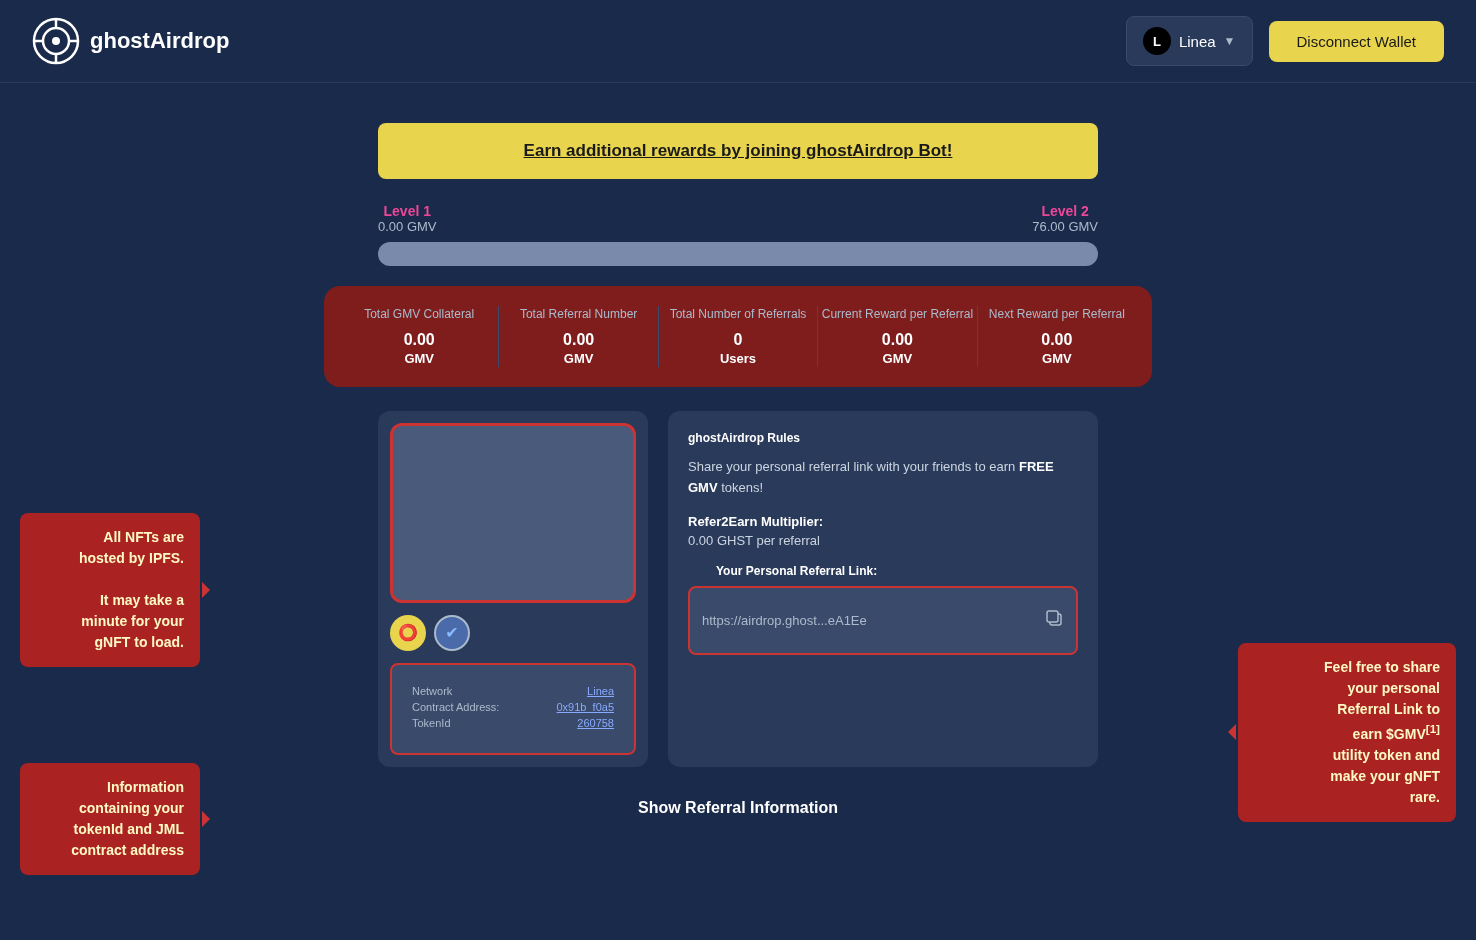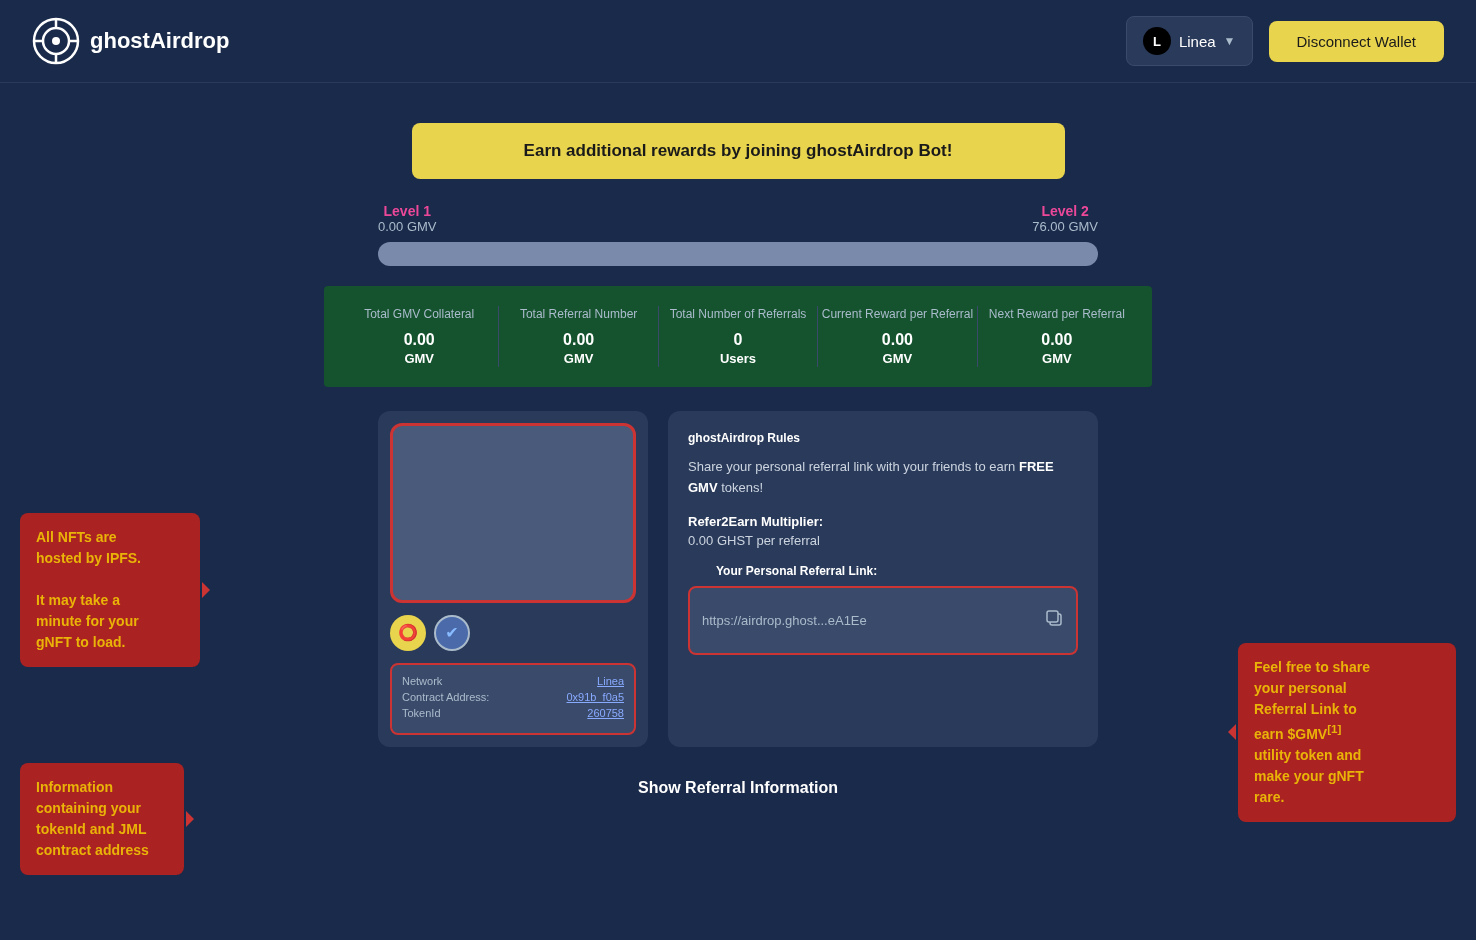--- a/index.html
+++ b/index.html
@@ -90,23 +90,24 @@
     }
 
     
     .banner {
       background-color: #e8d44d;
       color: #1a1a1a;
       font-size: 17px;
       font-weight: 700;
       padding: 18px 40px;
       border-radius: 8px;
-      width: 653px;
+      width: 720px;
       text-align: center;
       margin-bottom: 24px;
+      text-decoration: underline;
     }
 
     
     .progress-section {
       width: 720px;
       margin-bottom: 20px;
     }
     .progress-labels {
       display: flex;
       justify-content: space-between;
@@ -133,22 +134,22 @@
     }
     .progress-bar-fill {
       height: 100%;
       background-color: #7a8aaa;
       border-radius: 12px;
       width: 0%;
     }
 
     
     .stats-panel {
-      background-color: #14532d;
-      border-radius: 4px;
+      background-color: #7f1d1d;
+      border-radius: 16px;
       width: 828px;
       padding: 20px 16px;
       display: flex;
       justify-content: space-around;
       margin-bottom: 24px;
     }
     .stat-item {
       text-align: center;
       flex: 1;
       border-right: 1px solid #3a4a6a;
@@ -222,21 +223,21 @@
       display: flex;
       align-items: center;
       justify-content: center;
       font-size: 16px;
       color: #88bbff;
     }
     .nft-info {
       background-color: #3a4a6a;
       border-radius: 8px;
       border: 2px solid #cc3333;
-      padding: 10px;
+      padding: 20px;
       font-size: 11px;
     }
     .nft-info-row {
       display: flex;
       justify-content: space-between;
       margin-bottom: 4px;
       color: #aabbcc;
     }
     .nft-info-label {
       color: #aabbcc;
@@ -322,27 +323,27 @@
       font-size: 16px;
       font-weight: 600;
       color: #ffffff;
       margin-top: 8px;
     }
 
     
     .annotation-box {
       position: absolute;
       background-color: #aa2222;
-      color: #eab308;
+      color: #fef9c3;
       border-radius: 8px;
       padding: 14px 16px;
       font-size: 14px;
       font-weight: 600;
       line-height: 1.5;
-      text-align: left;
+      text-align: right;
     }
     
     .arrow-right::after {
       content: '';
       position: absolute;
       right: -18px;
       top: 50%;
       transform: translateY(-50%);
       border: 8px solid transparent;
       border-left-color: #cc3333;
@@ -475,21 +476,21 @@
     </div>
 
   </div>
 
   <div class="show-referral">Show Referral Information</div>
 
   <div class="annotation-box arrow-right" style="left: 20px; top: 430px; width: 180px;">
     <span>All NFTs are<br>hosted by IPFS.<br><br>It may take a<br>minute for your<br>gNFT to load.</span>
   </div>
 
-  <div class="annotation-box arrow-right" style="left: 20px; top: 680px; width: 164px;">
+  <div class="annotation-box arrow-right" style="left: 20px; top: 680px; width: 180px;">
     <span>Information<br>containing your<br>tokenId and JML<br>contract address</span>
   </div>
 
   <div class="annotation-box arrow-left" style="right: 20px; top: 560px; width: 218px;">
     <span>Feel free to share<br>your personal<br>Referral Link to<br>earn $GMV<sup>[1]</sup><br>utility token and<br>make your gNFT<br>rare.</span>
   </div>
 
 </div>
 
 </body></html>

